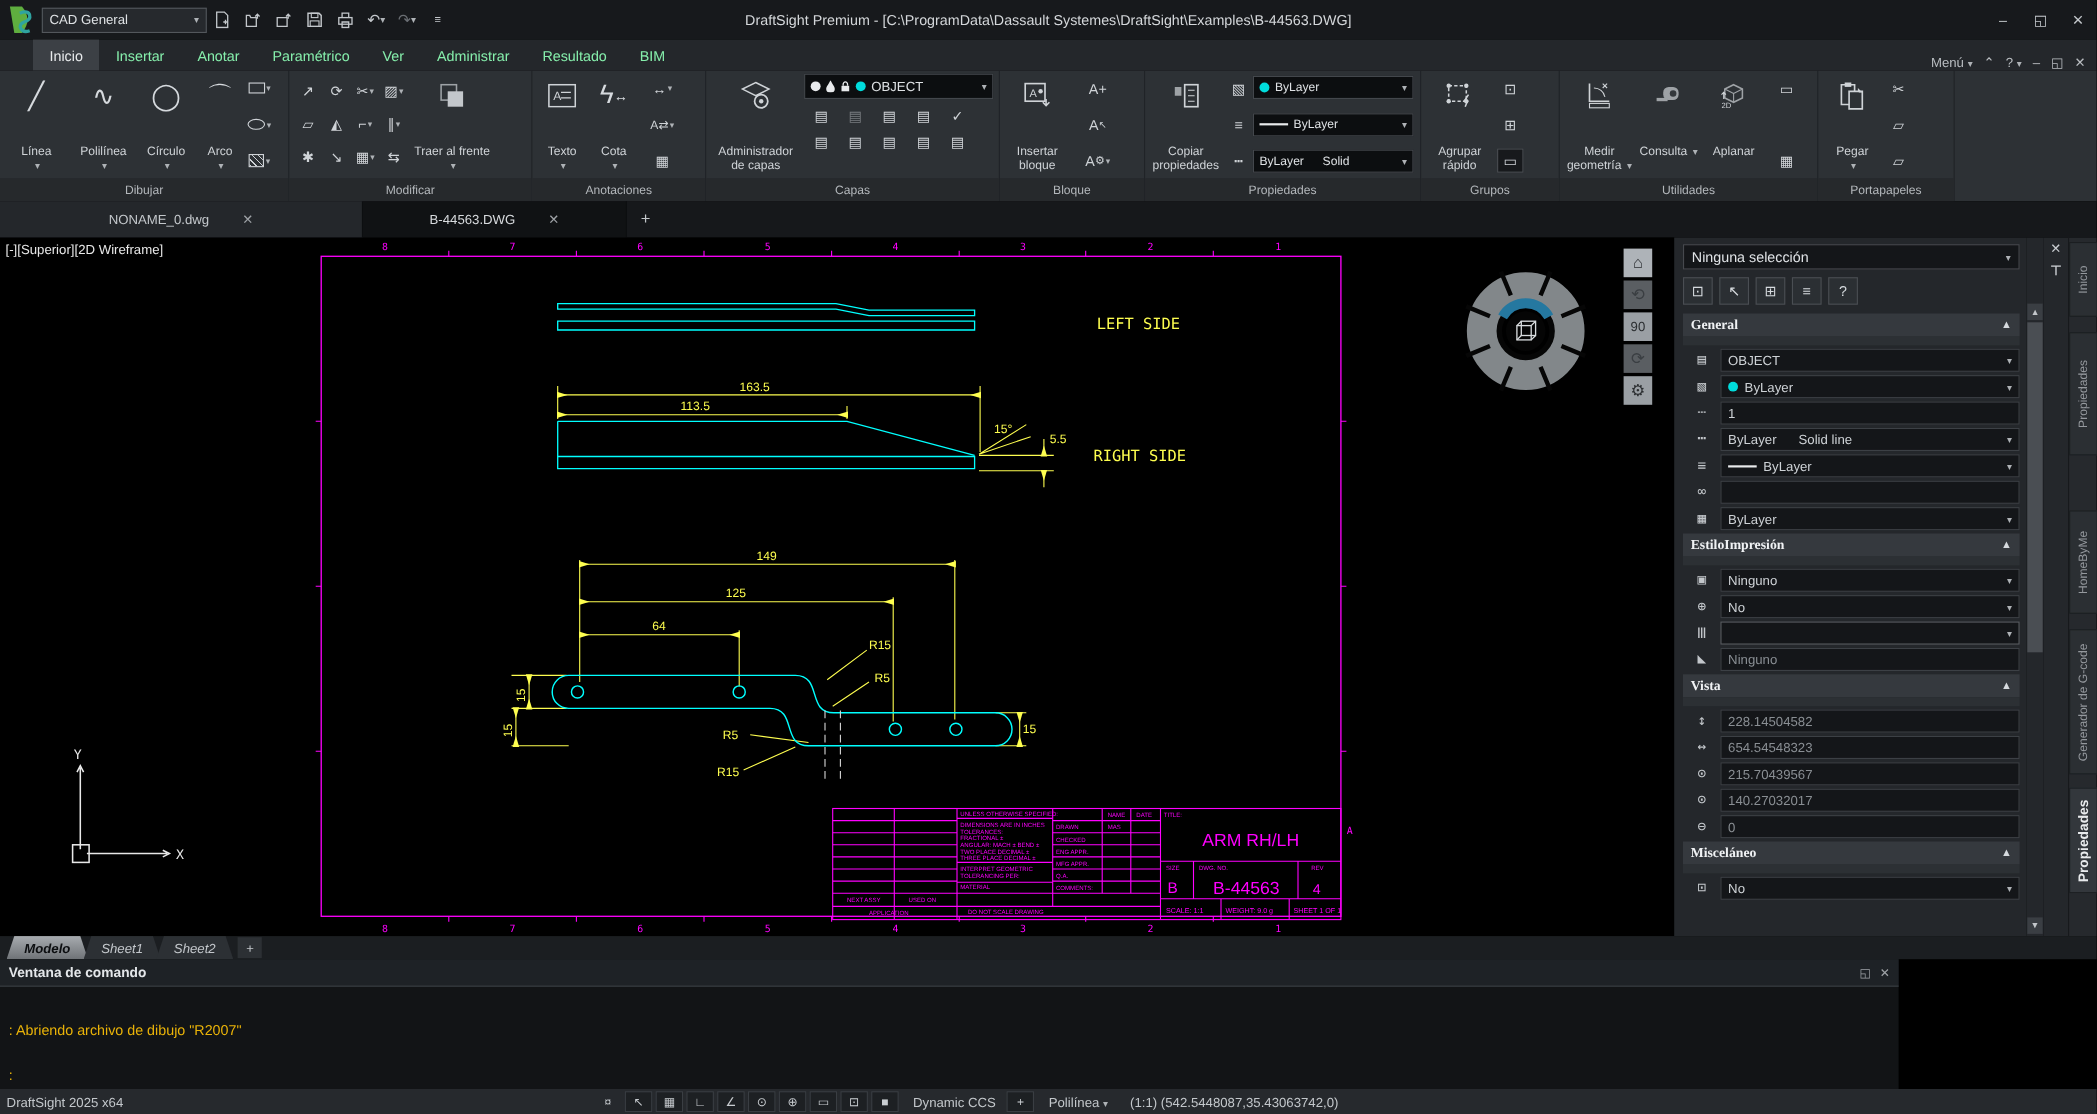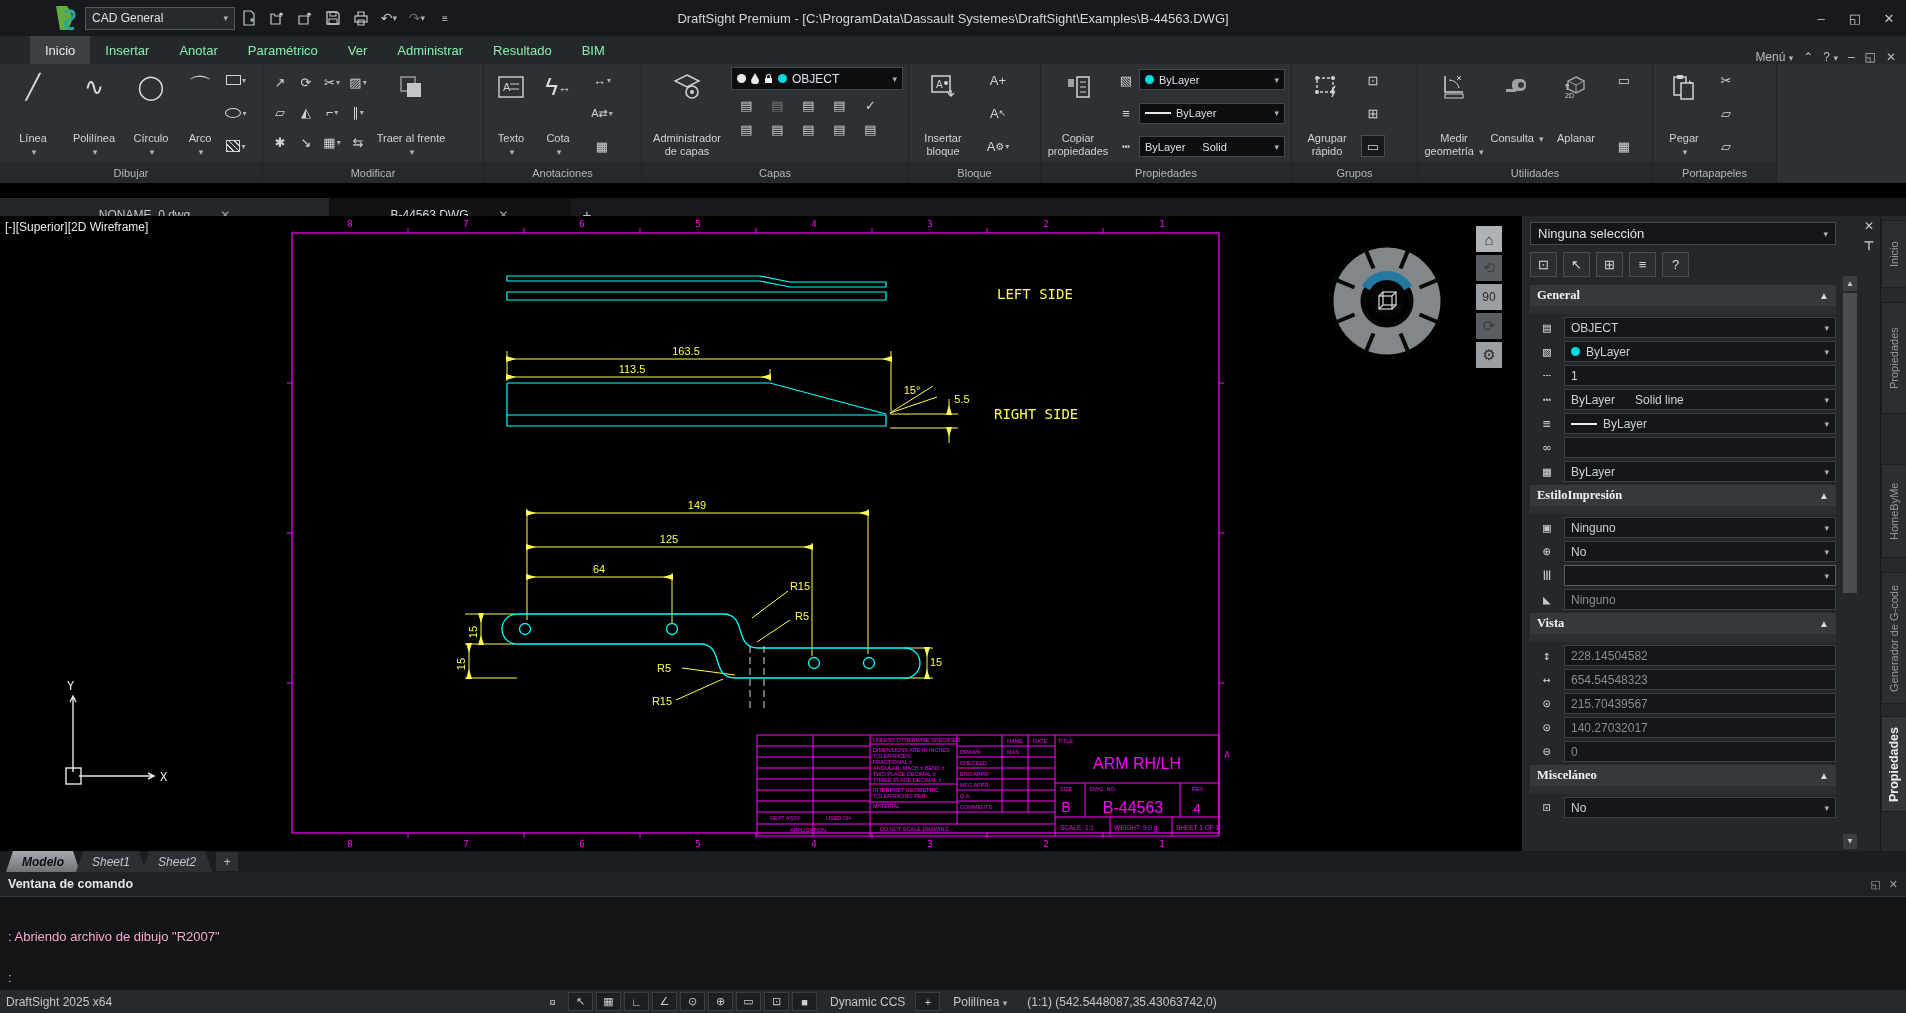--- a/index.html
+++ b/index.html
@@ -1,21 +1,21 @@
 <!DOCTYPE html>
 <html><head>
 <meta charset="utf-8">
 <style>
   * { margin:0; padding:0; box-sizing:border-box; }
   html,body { width:1906px; height:1013px; overflow:hidden; background:#000;
     font-family:"Liberation Sans", sans-serif; color:#c9cdd1; font-size:12px; }
   .abs { position:absolute; }
   
   #titlebar { position:absolute; left:0; top:0; width:1906px; height:36px; background:#17191c;
-    display:flex; align-items:center;padding-left:47px; }
+    display:flex; align-items:center; }
   #logo { width:30px; height:30px; margin:0 4px; }
   .ws-combo { width:150px; height:23px; background:#26292d; border:1px solid #53575c;
     display:flex; align-items:center; padding:0 6px; color:#dfe2e5; }
   .ws-combo .caret { margin-left:auto; }
   .qbtn { width:24px; height:24px; display:flex; align-items:center; justify-content:center;
     color:#c3c7cb; font-size:14px; margin:0 2px; }
   .qbtn.dim { color:#6a6e73; }
   .caret { font-size:9px; color:#aeb2b6; }
   #win-title { position:absolute; left:0; right:0; top:0; height:36px; display:flex;
     align-items:center; justify-content:center; color:#d4d7da; font-size:13px; pointer-events:none; }
@@ -54,21 +54,21 @@
   .dot.white { background:#e8eaec; }
   .dot.cyan { background:#00dcdc; }
   .lgrid { display:grid; grid-template-columns:repeat(5,31px); grid-template-rows:24px 24px;
     align-items:center; justify-items:center; margin-top:3px; color:#c3c7cb; font-size:14px; }
   .pcombo { width:146px; height:21px; background:#0c0e10; border:1px solid #43474c; display:flex;
     align-items:center; gap:5px; padding:0 5px; color:#dfe2e5; font-size:11px; }
   .pcombo .caret { margin-left:auto; }
   .linesw { width:26px; height:2px; background:#e8eaec; display:inline-block; }
   
   #doctabs { position:absolute; left:0; top:183px; width:1906px; height:33px; background:#16181b;
-    display:flex; align-items:stretch;margin-top:15px; }
+    display:flex; align-items:stretch; }
   .dtab { display:flex; align-items:center; justify-content:center; gap:30px; background:#24272b;
     border-right:1px solid #0c0e10; color:#c3c7cb; font-size:12px; }
   .dtab.active { background:#101214; color:#d8dbde; }
   .dtab .x { color:#9ea2a6; font-size:12px; }
   .dplus { width:34px; display:flex; align-items:center; justify-content:center; color:#c3c7cb; font-size:15px; }
   
   #main { position:absolute; left:0; top:216px; width:1906px; height:628px; }
   #canvas { position:absolute; left:0; top:0; width:1522px; height:635px; background:#000; }
   #vplabel { position:absolute; left:5px; top:4px; color:#e8e8e8; font-size:12px; }
   
@@ -104,25 +104,25 @@
   .vtab.active { color:#e8eaec; font-weight:bold; font-size:12.5px; background:#33373c; }
   
   #sheettabs { position:absolute; left:0; top:851px; width:1906px; height:21px; background:#1b1e21;
     display:flex; align-items:stretch; padding-left:6px;font-style:italic; }
   .stab { padding:0 16px; display:flex; align-items:center; color:#c3c7cb; font-size:12px;
     clip-path:polygon(7px 0, calc(100% - 7px) 0, 100% 100%, 0 100%); background:#2c3034; margin-right:-4px; }
   .stab.active { background:linear-gradient(#a7abaf,#6f7377); color:#0c0e10; font-weight:bold; }
   .splus { width:22px; display:flex; align-items:center; justify-content:center; color:#c3c7cb;
     background:#2c3034; margin-left:8px; height:19px; align-self:center; }
   
-  #cmd { position:absolute; left:0; top:872px; width:1906px; height:118px; background:#121416; }
+  #cmd { position:absolute; left:0; top:872px; width:1726px; height:118px; background:#121416; }
   #cmdhdr { height:25px; background:#1e2226; border-bottom:1px solid #3a3f44; display:flex;
     align-items:center; padding:0 8px; color:#e4e7ea; font-weight:bold; font-size:12.5px; }
   #cmdhdr .hicons { margin-left:auto; display:flex; gap:8px; color:#9ea2a6; font-weight:normal; font-size:11px; }
-  .cmdline { color:#f9a8d4; font-size:13px; padding-left:8px; }
+  .cmdline { color:#eab308; font-size:13px; padding-left:8px; }
   
   #status { position:absolute; left:0; top:990px; width:1906px; height:23px; background:#26292d;
     display:flex; align-items:center; font-size:12px; color:#c3c7cb; }
   #status-left { padding-left:6px; width:540px; }
   .sico { width:25px; height:19px; background:#1d2023; border:1px solid #3a3e43; display:flex;
     align-items:center; justify-content:center; color:#c9cdd1; font-size:11px; margin-right:3px; }
   .sico.lone { background:none; border:none; }
   .stxt { margin:0 10px; }
   
   text.cad { font-family:"DejaVu Sans Mono", monospace; }

